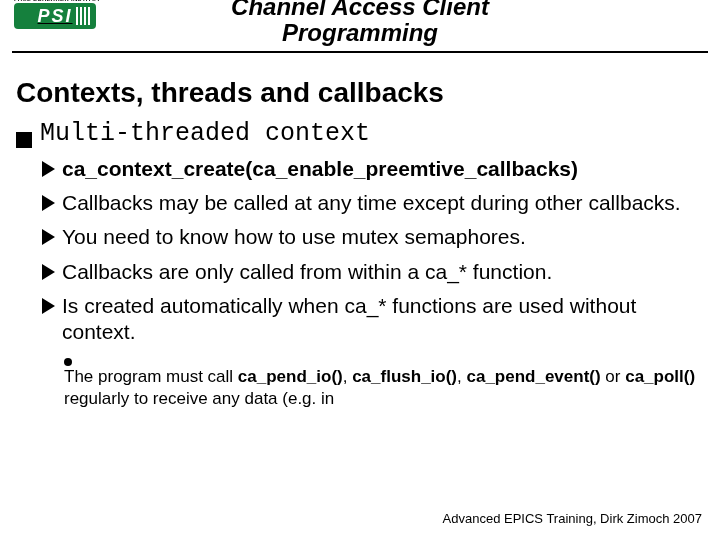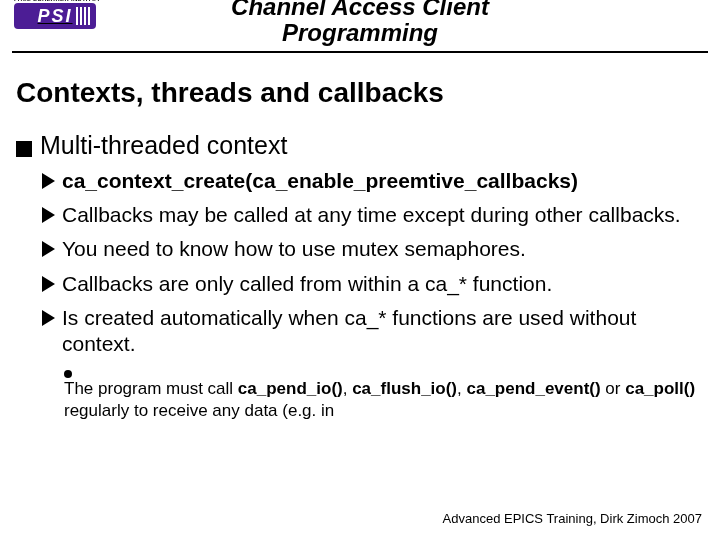--- a/index.html
+++ b/index.html
@@ -33,21 +33,21 @@
   }
   .logo-text {
     font-size: 6px;
     letter-spacing: 0.3px;
     color: #000;
     font-weight: bold;
   }
   .logo-box {
     width: 82px;
     height: 26px;
-    background: #4c1d95;
+    background: #15803d;
     border-radius: 4px;
     display: flex;
     align-items: center;
     justify-content: center;
     margin-top: 1px;
     position: relative;
     text-decoration: underline;
   }
   .logo-psi {
     color: #fff;
@@ -79,22 +79,23 @@
     font-size: 28px;
     font-weight: bold;
     color: #000;
     padding: 18px 16px 10px 16px;
   }
   .content {
     padding: 0 16px 0 16px;
   }
   .h1item {
     display: flex;
-    align-items: center;
-    margin-top: 12px;
+    align-items: flex-end;
+    margin-top: 0;
+    font-family: Liberation Mono, monospace;
   }
   .sq {
     width: 16px;
     height: 16px;
     background: #000;
     flex: 0 0 auto;
     margin-top: 7px;
     margin-right: 8px;
   }
   .h1text {

